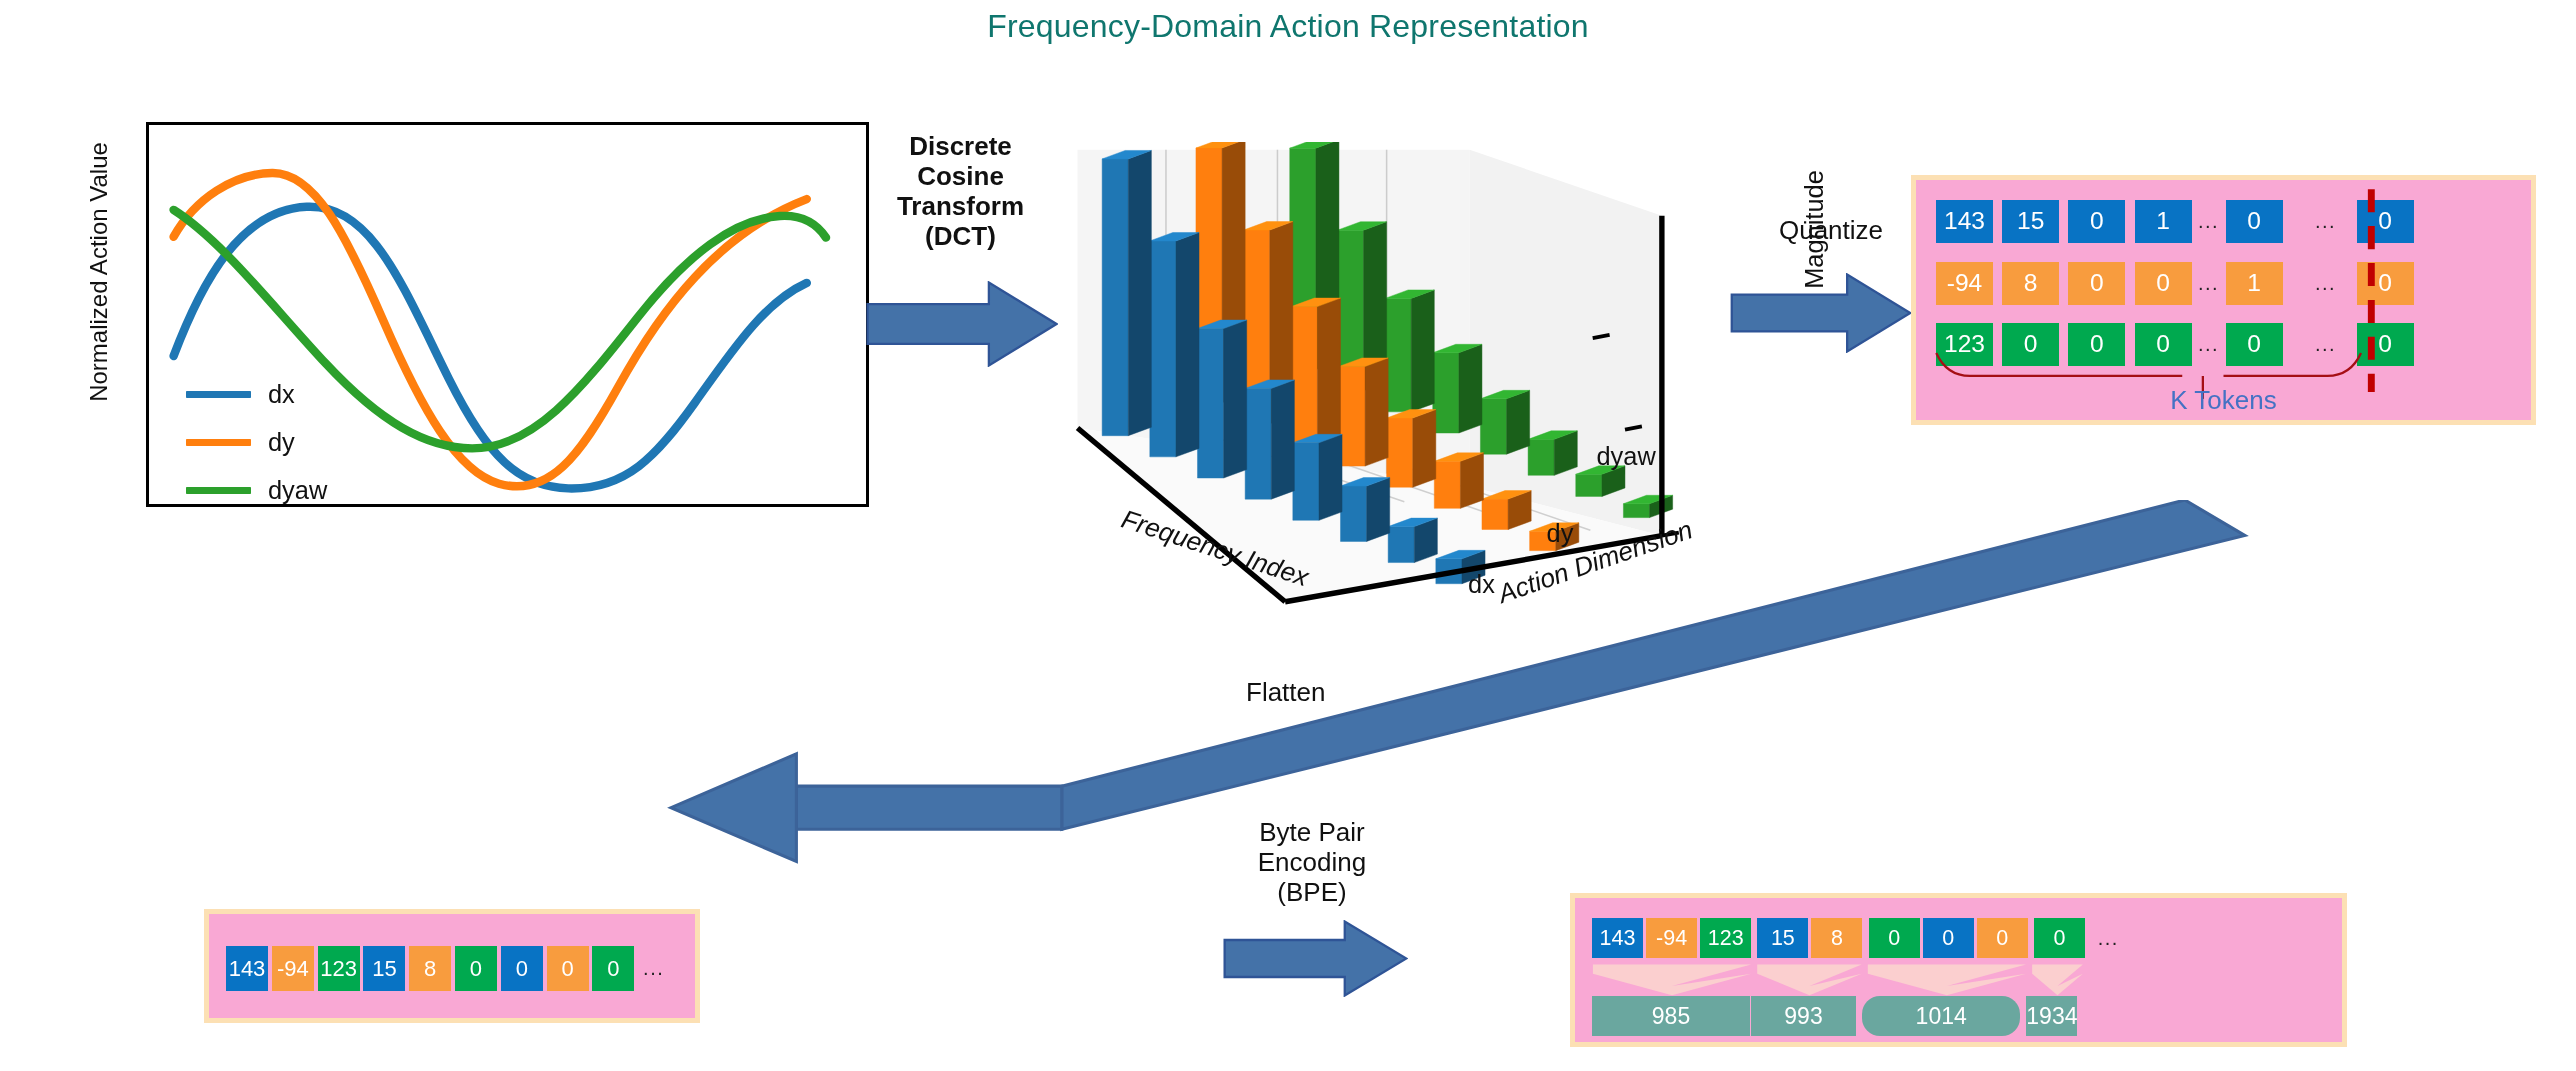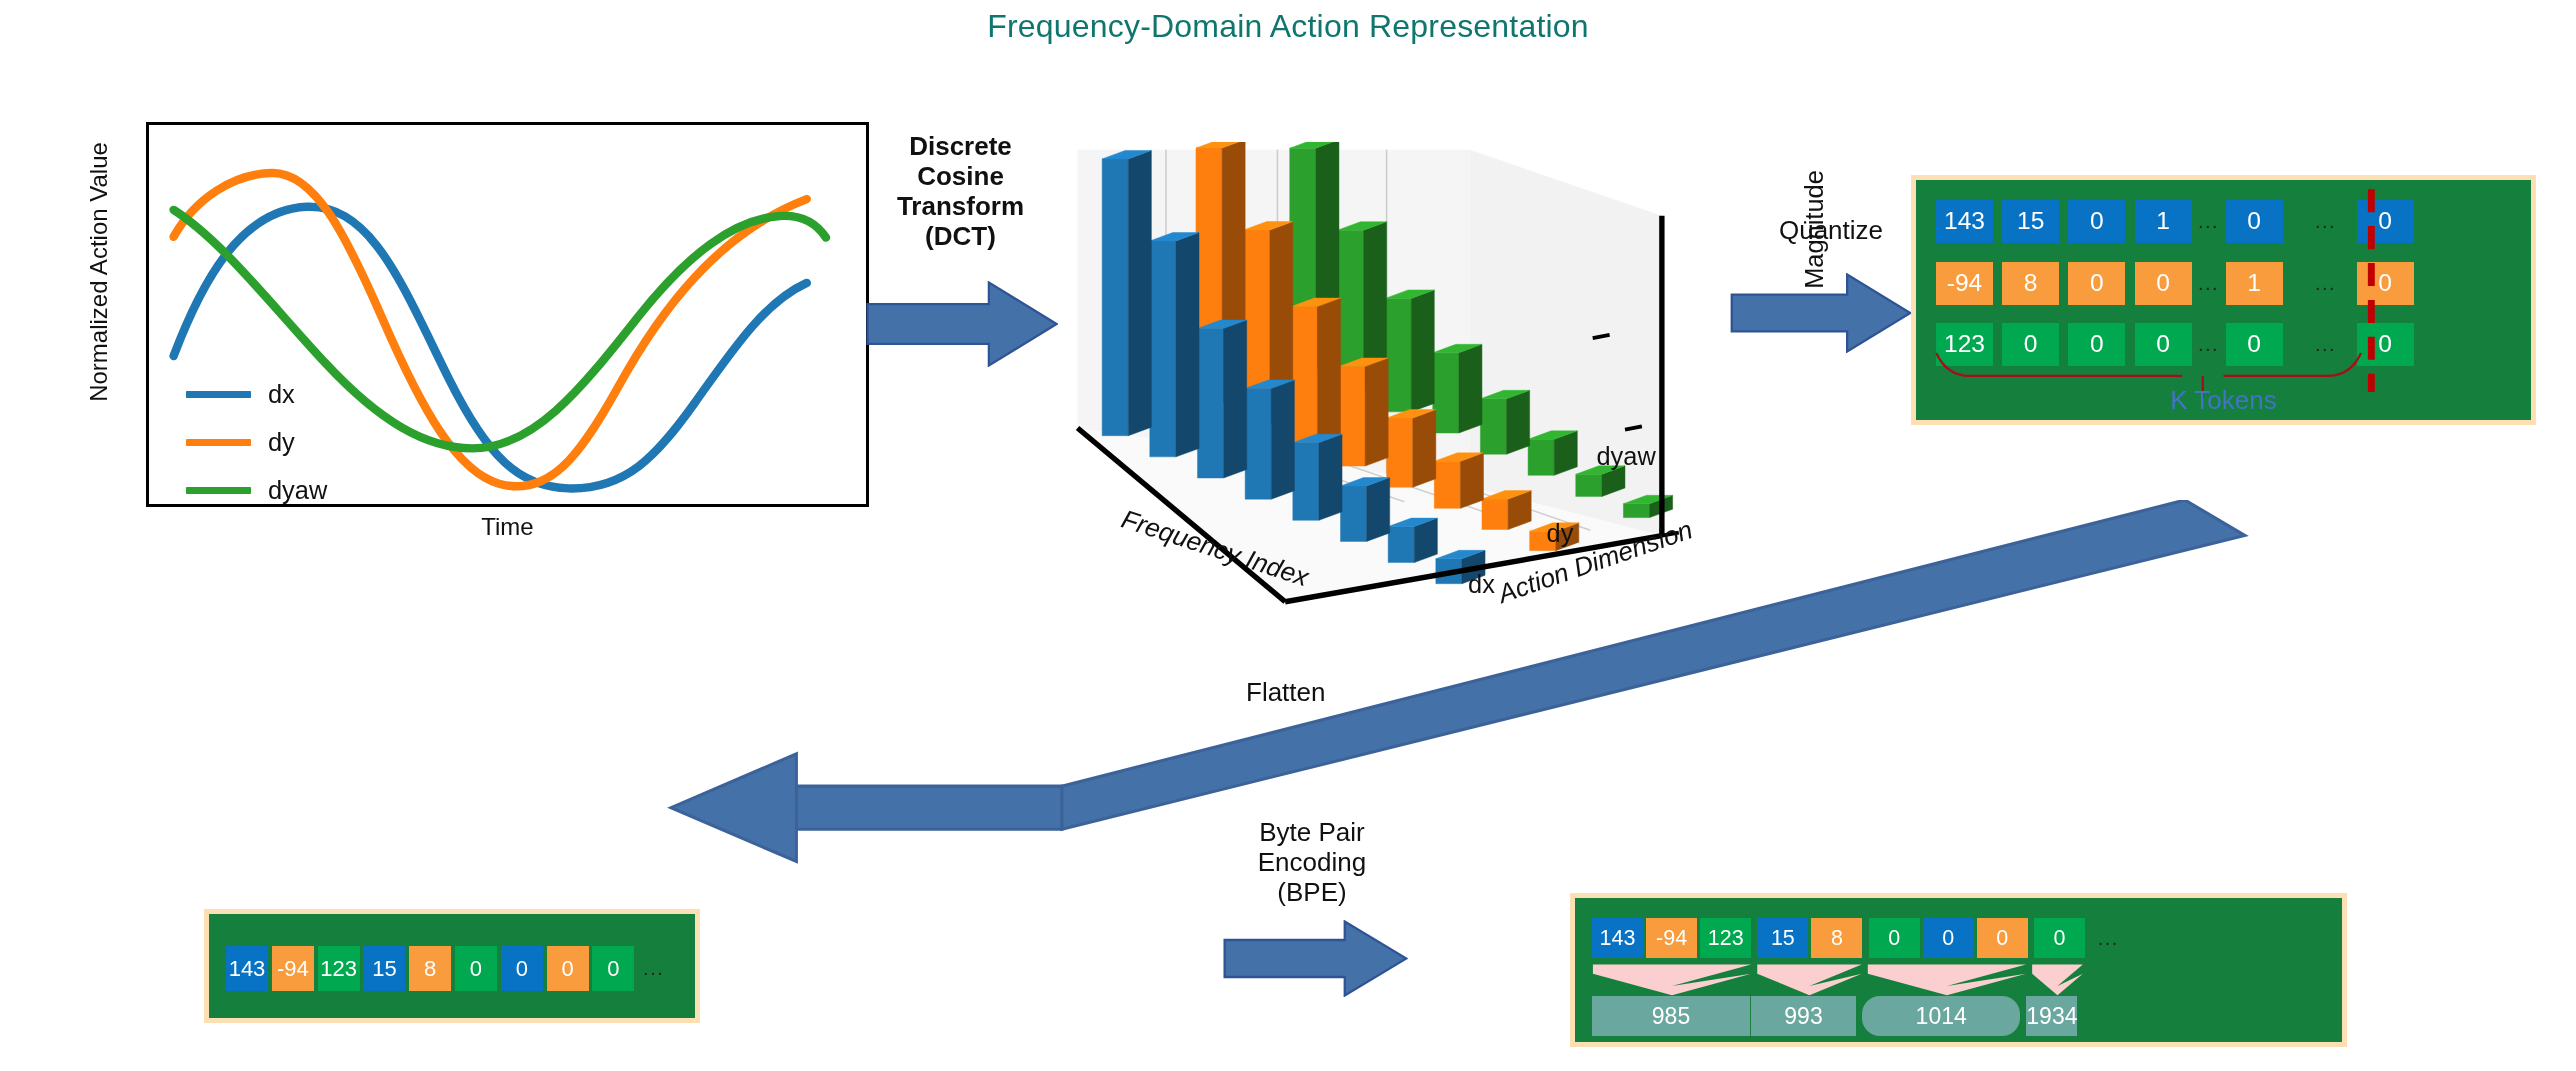--- a/index.html
+++ b/index.html
@@ -24,21 +24,21 @@
   .lgd-swatch{width:65px;height:7px;border-radius:0.8px;}
   .lgd-text{font-size:25.4px;color:#111;}
   
   .barrow svg{display:block;}
   .step-label{position:absolute;text-align:center;font-size:26px;line-height:1.16;color:#111;}
   
   #bar3d{left:1054px;top:142px;width:716px;height:469px;}
   #mag-label{left:1699px;top:215px;width:231px;text-align:center;font-size:25.4px;
              transform:rotate(-90deg);transform-origin:center center;color:#111;}
   
-  .card{position:absolute;background:#15803d;border:5.4px solid #fce0b4;box-sizing:border-box;}
+  .card{position:absolute;background:#f9a8d4;border:5.4px solid #fce0b4;box-sizing:border-box;}
   #grid-card{left:1911px;top:175px;width:625px;height:250px;}
   .trow{position:absolute;display:flex;align-items:center;left:20px;}
   .cell{width:57px;height:43px;display:flex;align-items:center;justify-content:center;
         color:#fff;font-size:24.6px;line-height:1;}
   .cell.blue{background:#0873c4;}
   .cell.orange{background:#f89c3e;}
   .cell.green{background:#00a94f;}
   .gap{width:9.2px;}
   .dots{width:34px;text-align:center;color:#222;font-size:20px;letter-spacing:1.5px;}
   #ktokens{left:1911px;top:385px;width:625px;text-align:center;font-size:26px;color:#4472c4;}
@@ -55,21 +55,20 @@
          color:#fff;font-size:23px;background:#6aa79f;}
   #flatten-label{left:1246px;top:677px;font-size:26px;color:#111;}
 </style>
 </head>
 <body>
 
 <div class="abs" id="main-title">Frequency-Domain Action Representation</div>
 
 <div class="abs" id="line-panel">
   <div id="line-ylabel">Normalized Action Value</div>
-  <div id="line-xlabel">Time</div>
   <div id="line-axes">
     <svg id="line-svg" width="717" height="379" viewBox="0 0 932 492">
       <path fill="none" stroke="#1f77b4" stroke-width="11" stroke-linecap="round" d="M32,300 C70,200 120,110 205,106 C290,102 330,210 390,330 C440,430 480,470 545,472 C620,474 660,430 710,360 C760,290 800,230 855,205"></path>
       <path fill="none" stroke="#ff7f0e" stroke-width="11" stroke-linecap="round" d="M32,145 C60,95 110,63 160,62 C215,61 255,140 305,255 C355,370 400,450 455,466 C520,484 560,430 610,340 C665,240 740,140 855,96"></path>
       <path fill="none" stroke="#2ca02c" stroke-width="11" stroke-linecap="round" d="M32,110 C95,150 160,235 230,310 C300,385 360,420 420,420 C500,420 560,345 635,250 C700,168 760,122 820,118 C850,116 868,128 880,146"></path>
     </svg>
     <div class="lgd-row" style="left:37px;top:255px;">
       <span class="lgd-swatch" style="background:#1f77b4;"></span>
       <span class="lgd-text">dx</span>
     </div>

